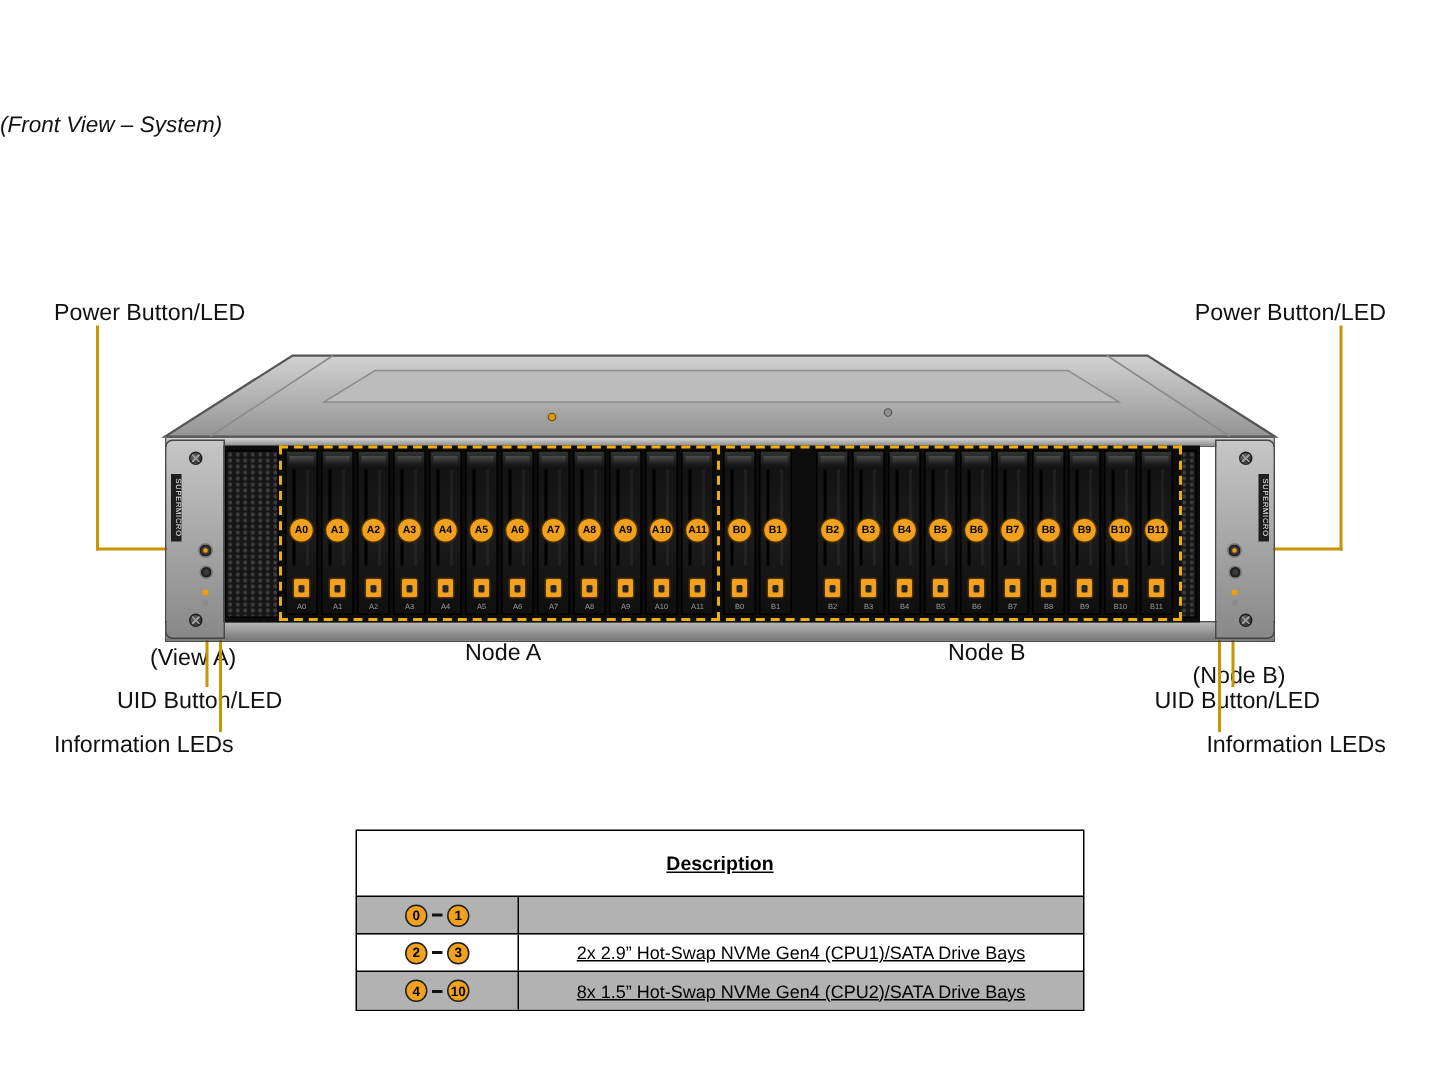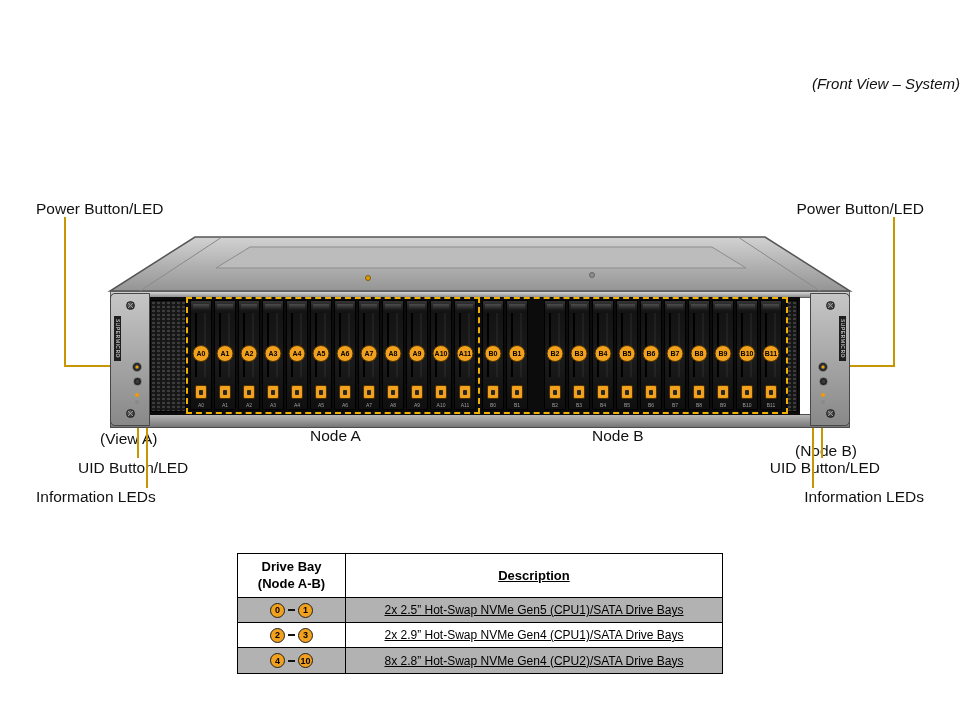--- a/index.html
+++ b/index.html
@@ -5,31 +5,31 @@
   * { margin:0; padding:0; box-sizing:border-box; }
   html,body { background:#fff; }
   body {
     width:960px; height:720px; position:relative; overflow:hidden;
     font-family:"Liberation Sans", sans-serif; color:#000;
   }
 
   
   .page-title {
     position:absolute; left:0; right:0; top:75px;
-    text-align:right; font-style:italic; font-size:15px; color:#111;
+    text-align:left; font-style:italic; font-size:15px; color:#111;
   }
 
   
   .lbl { position:absolute; font-size:15.5px; color:#111; white-space:nowrap; }
   .lbl-power-left  { left:36px;  top:200px; }
   .lbl-power-right { right:36px; top:200px; }
   .lbl-node-a-paren { left:100px;  top:430px; }
   .lbl-node-b-paren { right:103px; top:430px;margin-top:12px; }
   .lbl-node-a { left:310px; top:427px; }
-  .lbl-node-b { left:592px; top:427px; }
+  .lbl-node-b { left:632px; top:427px; }
   .lbl-uid-left   { left:78px;  top:459px; }
   .lbl-uid-right  { right:80px; top:459px; }
   .lbl-info-left  { left:36px;  top:488px; }
   .lbl-info-right { right:36px; top:488px; }
 
   
   .line { position:absolute; border:0 solid #c79600; }
   .line-power-left  { left:64px;  top:217px; width:73px; height:150px; border-left-width:2px;  border-bottom-width:2px; }
   .line-power-right { left:846px; top:217px; width:49px; height:150px; border-right-width:2px; border-bottom-width:2px; }
   .line-uid-left    { left:137px; top:384px; width:5px;  height:74px;  border-left-width:2px;  border-top-width:2px; }
@@ -314,45 +314,40 @@
       <div class="bay">
   <div class="bay-badge">B11</div>
   <div class="bay-lock"></div>
   <div class="bay-sub">B11</div>
 </div>
     </div>
 </div>
 
 <div class="tbl">
   <div class="tr th">
-    <div class="td c1">
-      <div>Drive Bay</div>
-      <div>(Node A-B)</div>
-    </div>
     <div class="td c2">Description</div>
   </div>
   <div id="tbl-rows">
   <div class="tr row shaded">
     <div class="td c1">
       <span class="badge">0</span>
       <span class="dash-sep"></span>
       <span class="badge">1</span>
     </div>
-    <div class="td c2">2x 2.5” Hot-Swap NVMe Gen5 (CPU1)/SATA Drive Bays</div>
   </div>
   <div class="tr row">
     <div class="td c1">
       <span class="badge">2</span>
       <span class="dash-sep"></span>
       <span class="badge">3</span>
     </div>
     <div class="td c2">2x 2.9” Hot-Swap NVMe Gen4 (CPU1)/SATA Drive Bays</div>
   </div>
   <div class="tr row shaded">
     <div class="td c1">
       <span class="badge">4</span>
       <span class="dash-sep"></span>
       <span class="badge">10</span>
     </div>
-    <div class="td c2">8x 2.8” Hot-Swap NVMe Gen4 (CPU2)/SATA Drive Bays</div>
+    <div class="td c2">8x 1.5” Hot-Swap NVMe Gen4 (CPU2)/SATA Drive Bays</div>
   </div>
     </div>
 </div>
 
 </body></html>

